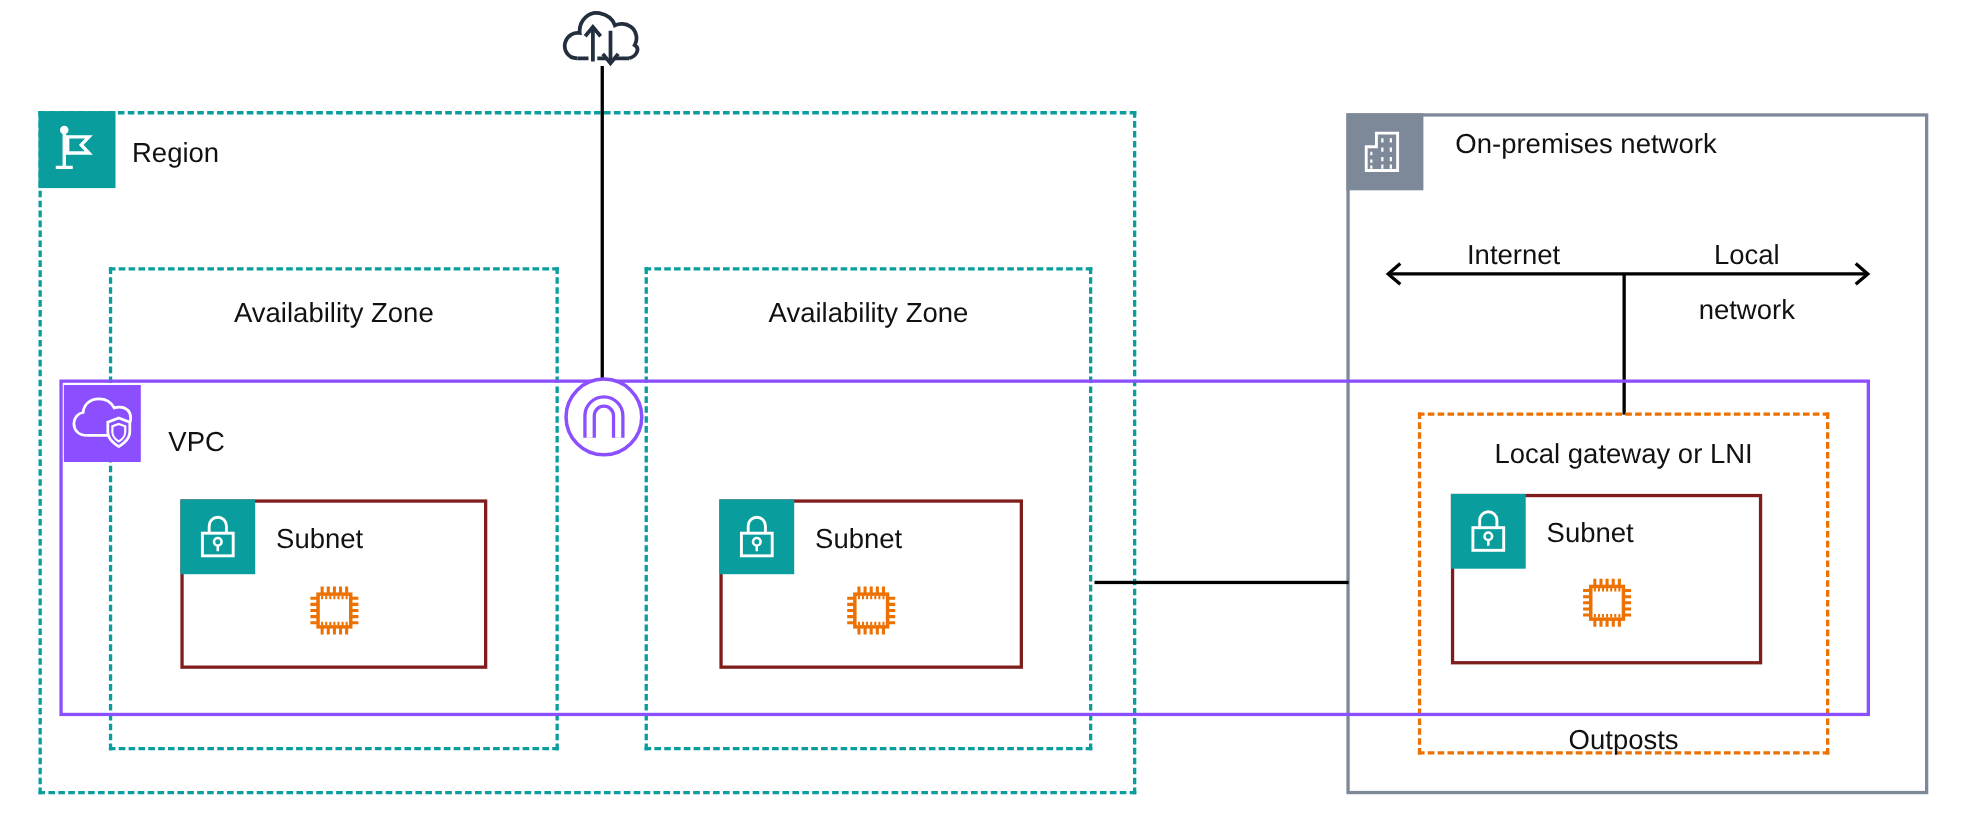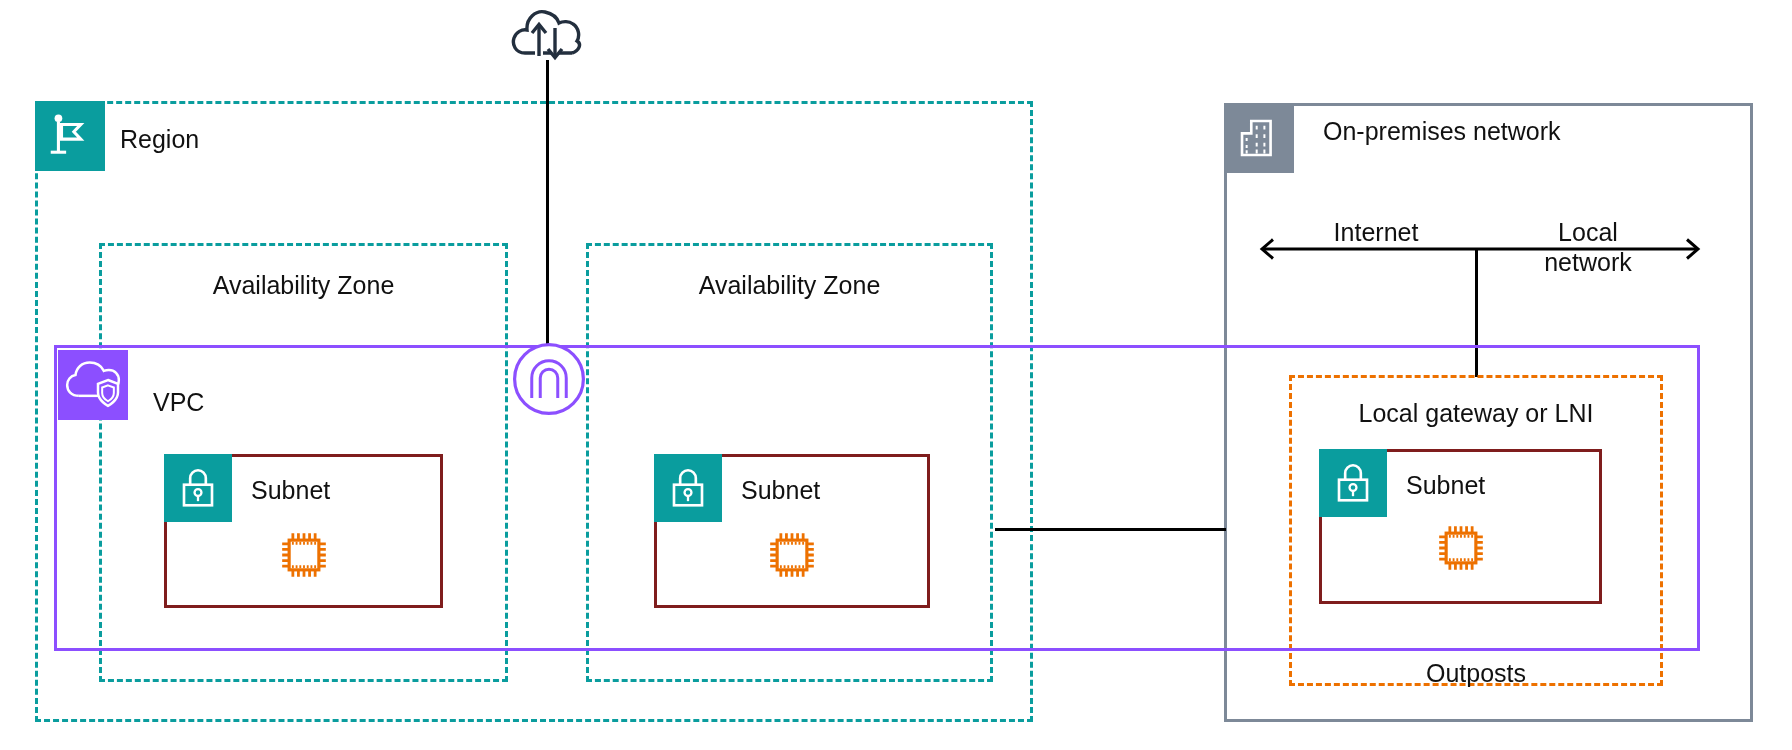--- a/index.html
+++ b/index.html
@@ -69,21 +69,21 @@
   <svg style="position:absolute;left:1252px;top:235px;" width="456" height="28" viewBox="0 0 456 28">
     <g stroke="#000" stroke-width="3" fill="none">
       <path d="M10,14 H446"></path>
       <path d="M21,4.5 L10,14 L21,23.5"></path>
       <path d="M435,4.5 L446,14 L435,23.5"></path>
     </g>
   </svg>
   <span class="lbl ctr" style="left:1276px;top:217px;width:200px;">Internet</span>
   <div class="lbl ctr" style="left:1488px;top:217px;width:200px;">
     <span style="display:block;">Local</span>
-    <span style="display:block;">network</span>
+    <span style="display:block;margin-top:20px;">network</span>
   </div>
   <div class="line" style="left:1475px;top:249px;width:3px;height:128px;"></div>
 
   <div class="box outposts-box" style="left:1289px;top:375px;width:368px;height:305px;">
     <span class="lbl ctr" style="left:0;top:20px;width:100%;">Local gateway or LNI</span>
     <span class="lbl ctr" style="left:0;top:280px;width:100%;">Outposts</span>
   </div>
 
   <div class="box vpc-box" style="left:54px;top:345px;width:1640px;height:300px;">
     <div class="icon-sq purple-sq" style="left:1px;top:2px;">

